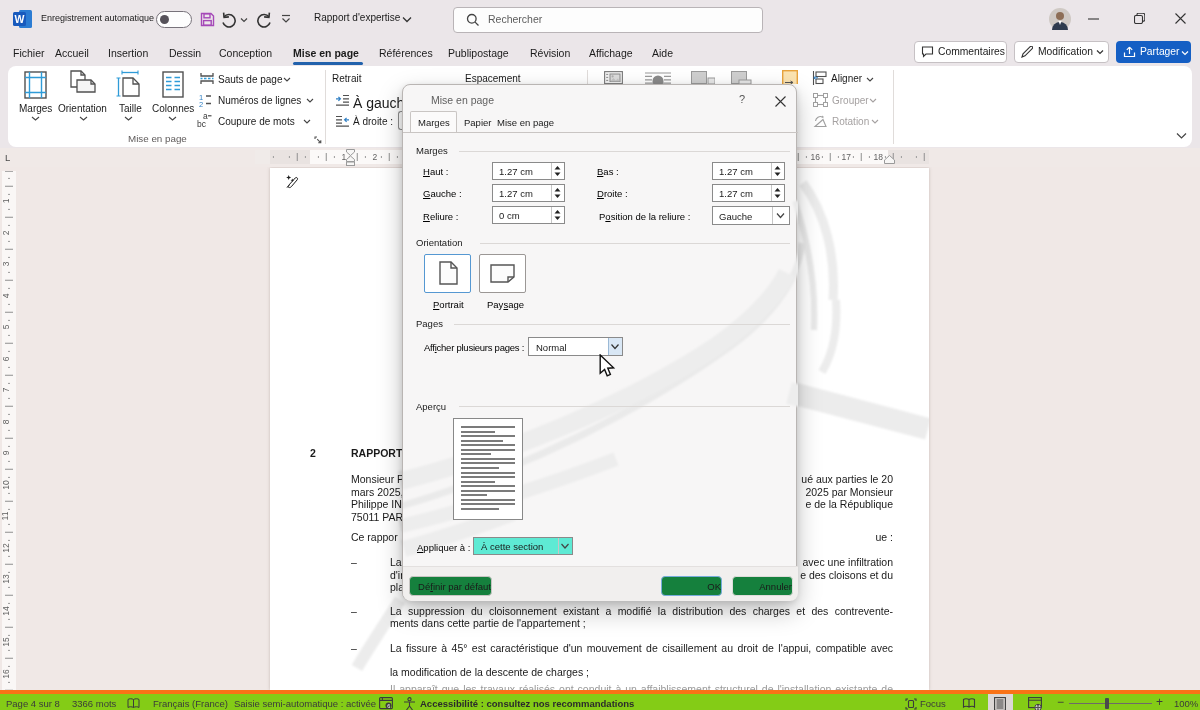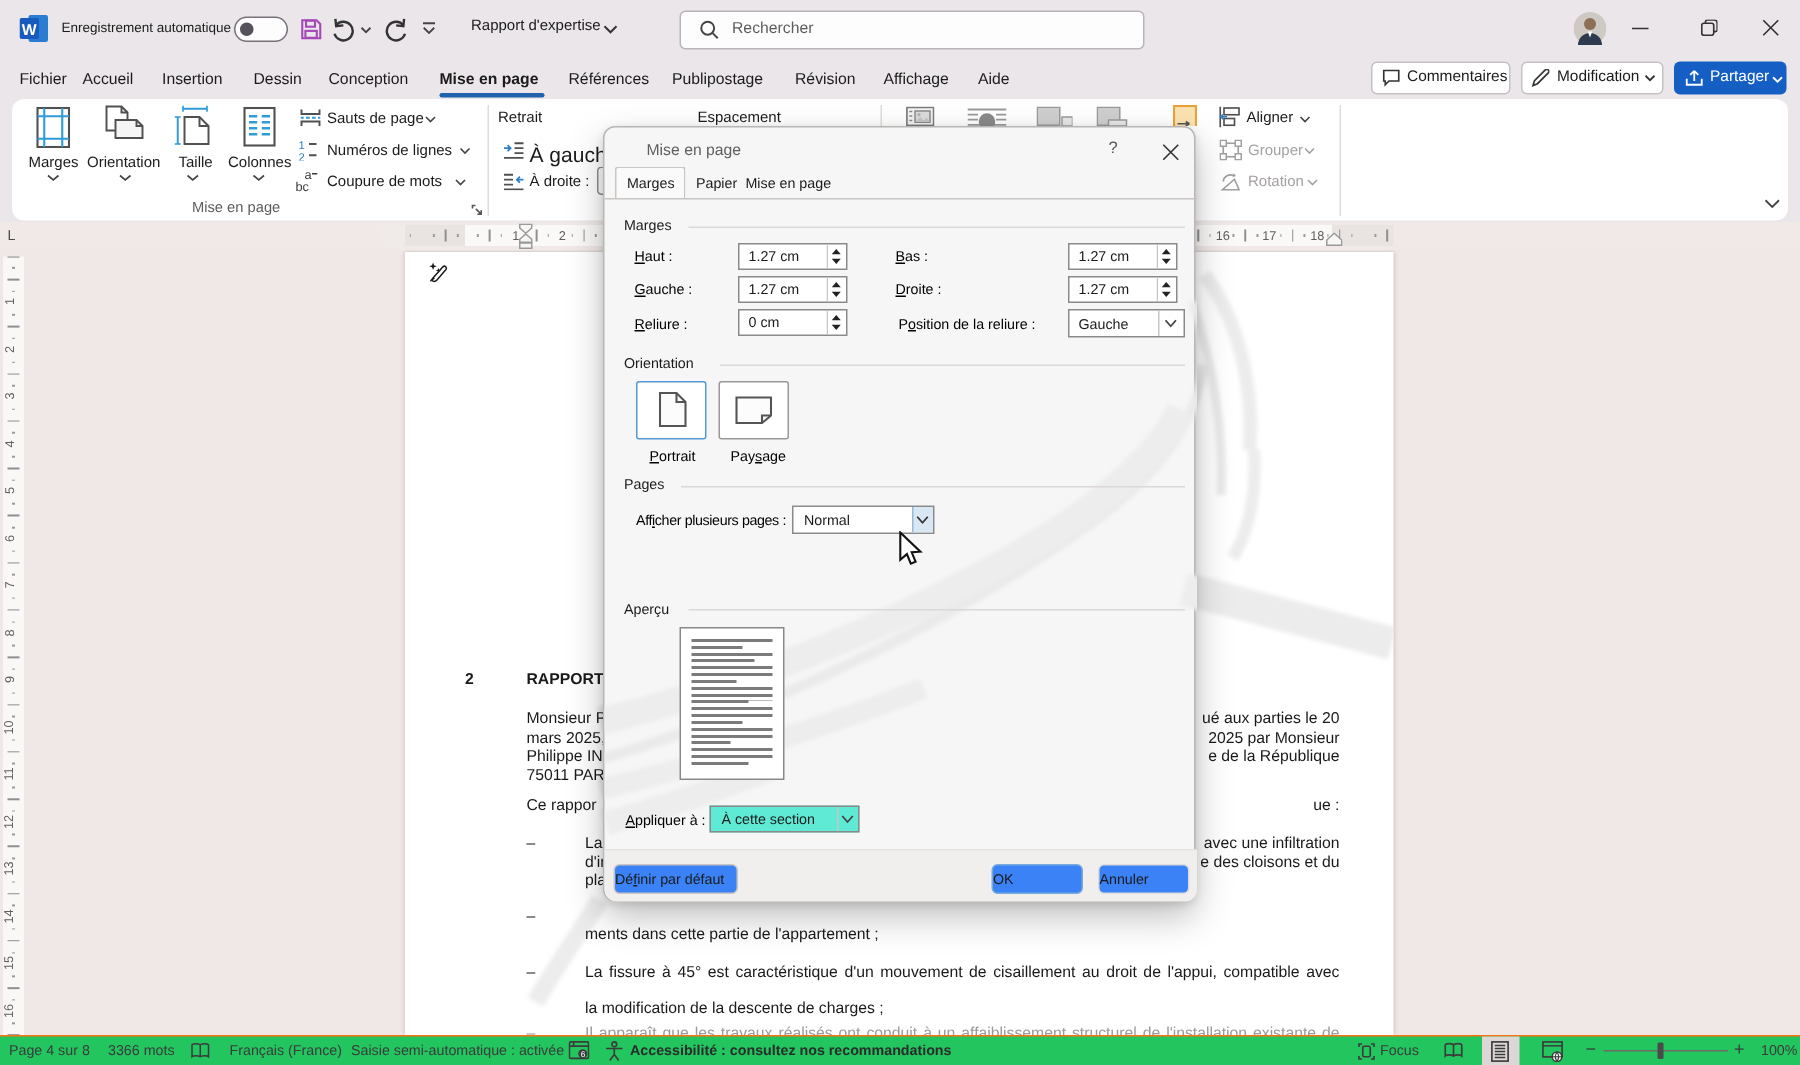--- a/index.html
+++ b/index.html
@@ -9,21 +9,21 @@
   .txt { white-space:nowrap; }
   .spin { width:73px; height:18px; background:#fff; border:1px solid #8a8a8a; font-size:9.5px; color:#1a1a1a; }
   .spin span { position:absolute; left:6px; top:3px; }
   .spin svg, .combo svg, .combo2 svg, .combo3 svg { position:absolute; right:0; top:0; }
   .combo  { width:78px; height:19px; background:#fff; border:1px solid #8a8a8a; font-size:9.5px; color:#1a1a1a; }
   .combo span { position:absolute; left:6px; top:3.5px; }
   .combo2 { width:95px; height:19px; background:#fff; border:1px solid #8a8a8a; font-size:9.5px; color:#1a1a1a; }
   .combo2 span { position:absolute; left:7px; top:3.5px; }
   .combo3 { width:100px; height:18px; background:#5eead4; border:1px solid #8a8a8a; font-size:9.5px; color:#1a1a1a; }
   .combo3 span { position:absolute; left:7px; top:3px; }
-  .btn { background:#3b82f6; border:1px solid #c8c5c3; border-radius:4px; font-size:9.5px; color:#1a1a1a; text-align:left; }
+  .btn { background:#15803d; border:1px solid #c8c5c3; border-radius:4px; font-size:9.5px; color:#1a1a1a; text-align:right; }
   .btn span { position:relative; top:4px; }
   .rnum { position:absolute; top:3.5px; font-size:8.5px; color:#5f5f5f; }
   .vnum { position:absolute; left:4px; font-size:8.5px; color:#5f5f5f; transform:rotate(-90deg); }
 </style>
 </head>
 <body>
 
 <div class="abs" id="titlebar" style="left:0;top:0;width:1200px;height:38px;background:#EBE6E9;">
 
   <svg class="abs" style="left:13px;top:9px;" width="20" height="20" viewBox="0 0 20 20">
@@ -394,30 +394,31 @@
     <div class="abs txt" style="left:351px;top:344px;">75011 PAR</div>
     <div class="abs txt" style="left:351px;top:364px;">Ce rappor</div>
     <div class="abs txt" style="right:307px;top:364px;">ue :</div>
     <div class="abs txt" style="left:351px;top:389px;">–</div>
     <div class="abs txt" style="left:390px;top:389px;">La t</div>
     <div class="abs txt" style="right:307px;top:389px;">avec une infiltration</div>
     <div class="abs txt" style="left:390px;top:402px;">d'in</div>
     <div class="abs txt" style="right:307px;top:402px;">e des cloisons et du</div>
     <div class="abs txt" style="left:390px;top:414px;">pla</div>
     <div class="abs txt" style="left:351px;top:438px;">–</div>
+    <div class="abs" style="left:390px;top:438px;width:503px;text-align:justify;text-align-last:justify;height:13px;overflow:hidden;">La suppression du cloisonnement existant a modifié la distribution des charges et des contrevente-</div>
     <div class="abs txt" style="left:390px;top:450px;">ments dans cette partie de l'appartement ;</div>
     <div class="abs txt" style="left:351px;top:475px;">–</div>
     <div class="abs" style="left:390px;top:475px;width:503px;text-align:justify;text-align-last:justify;height:13px;overflow:hidden;">La fissure à 45° est caractéristique d'un mouvement de cisaillement au droit de l'appui, compatible avec</div>
     <div class="abs txt" style="left:390px;top:499px;">la modification de la descente de charges ;</div>
     <div class="abs txt" style="left:351px;top:516px;color:#9a9a9a;">–</div>
     <div class="abs" style="left:390px;top:516px;width:503px;text-align:justify;text-align-last:justify;height:13px;overflow:hidden;color:#9a9a9a;">Il apparaît que les travaux réalisés ont conduit à un affaiblissement structurel de l'installation existante de</div>
   </div>
 </div>
 
-<div class="abs" id="statusbar" style="left:0;top:690px;width:1200px;height:20px;background:#22c55e;border-top:1px solid #f97316;font-size:9.5px;color:#3b3b3b;padding-left:32px;">
+<div class="abs" id="statusbar" style="left:0;top:690px;width:1200px;height:20px;background:#84cc16;border-top:4px solid #f97316;font-size:9.5px;color:#3b3b3b;padding-left:32px;">
   <div class="abs txt" style="left:6px;top:4px;">Page 4 sur 8</div>
   <div class="abs txt" style="left:72px;top:4px;">3366 mots</div>
   <svg class="abs" style="left:127px;top:4px;" width="13" height="11" viewBox="0 0 13 11">
     <path d="M6.5 1.5 C 5 0.5, 2 0.5, 1 1.5 v8 C 2 8.5, 5 8.5, 6.5 9.5 C 8 8.5, 11 8.5, 12 9.5 v-8 C 11 0.5, 8 0.5, 6.5 1.5 z M6.5 1.5 v8" fill="none" stroke="#3b3b3b" stroke-width="1"></path>
   </svg>
   <div class="abs txt" style="left:153px;top:4px;">Français (France)</div>
   <div class="abs txt" style="left:234px;top:4px;">Saisie semi-automatique : activée</div>
   <svg class="abs" style="left:379px;top:3px;" width="14" height="13" viewBox="0 0 14 13">
     <rect x="0.6" y="0.6" width="12.8" height="11" rx="1" fill="none" stroke="#3b3b3b" stroke-width="1.1"></rect>
     <path d="M0.6 3.4 h12.8 M3.4 0.6 v2.8" stroke="#3b3b3b" stroke-width="1.1"></path>

